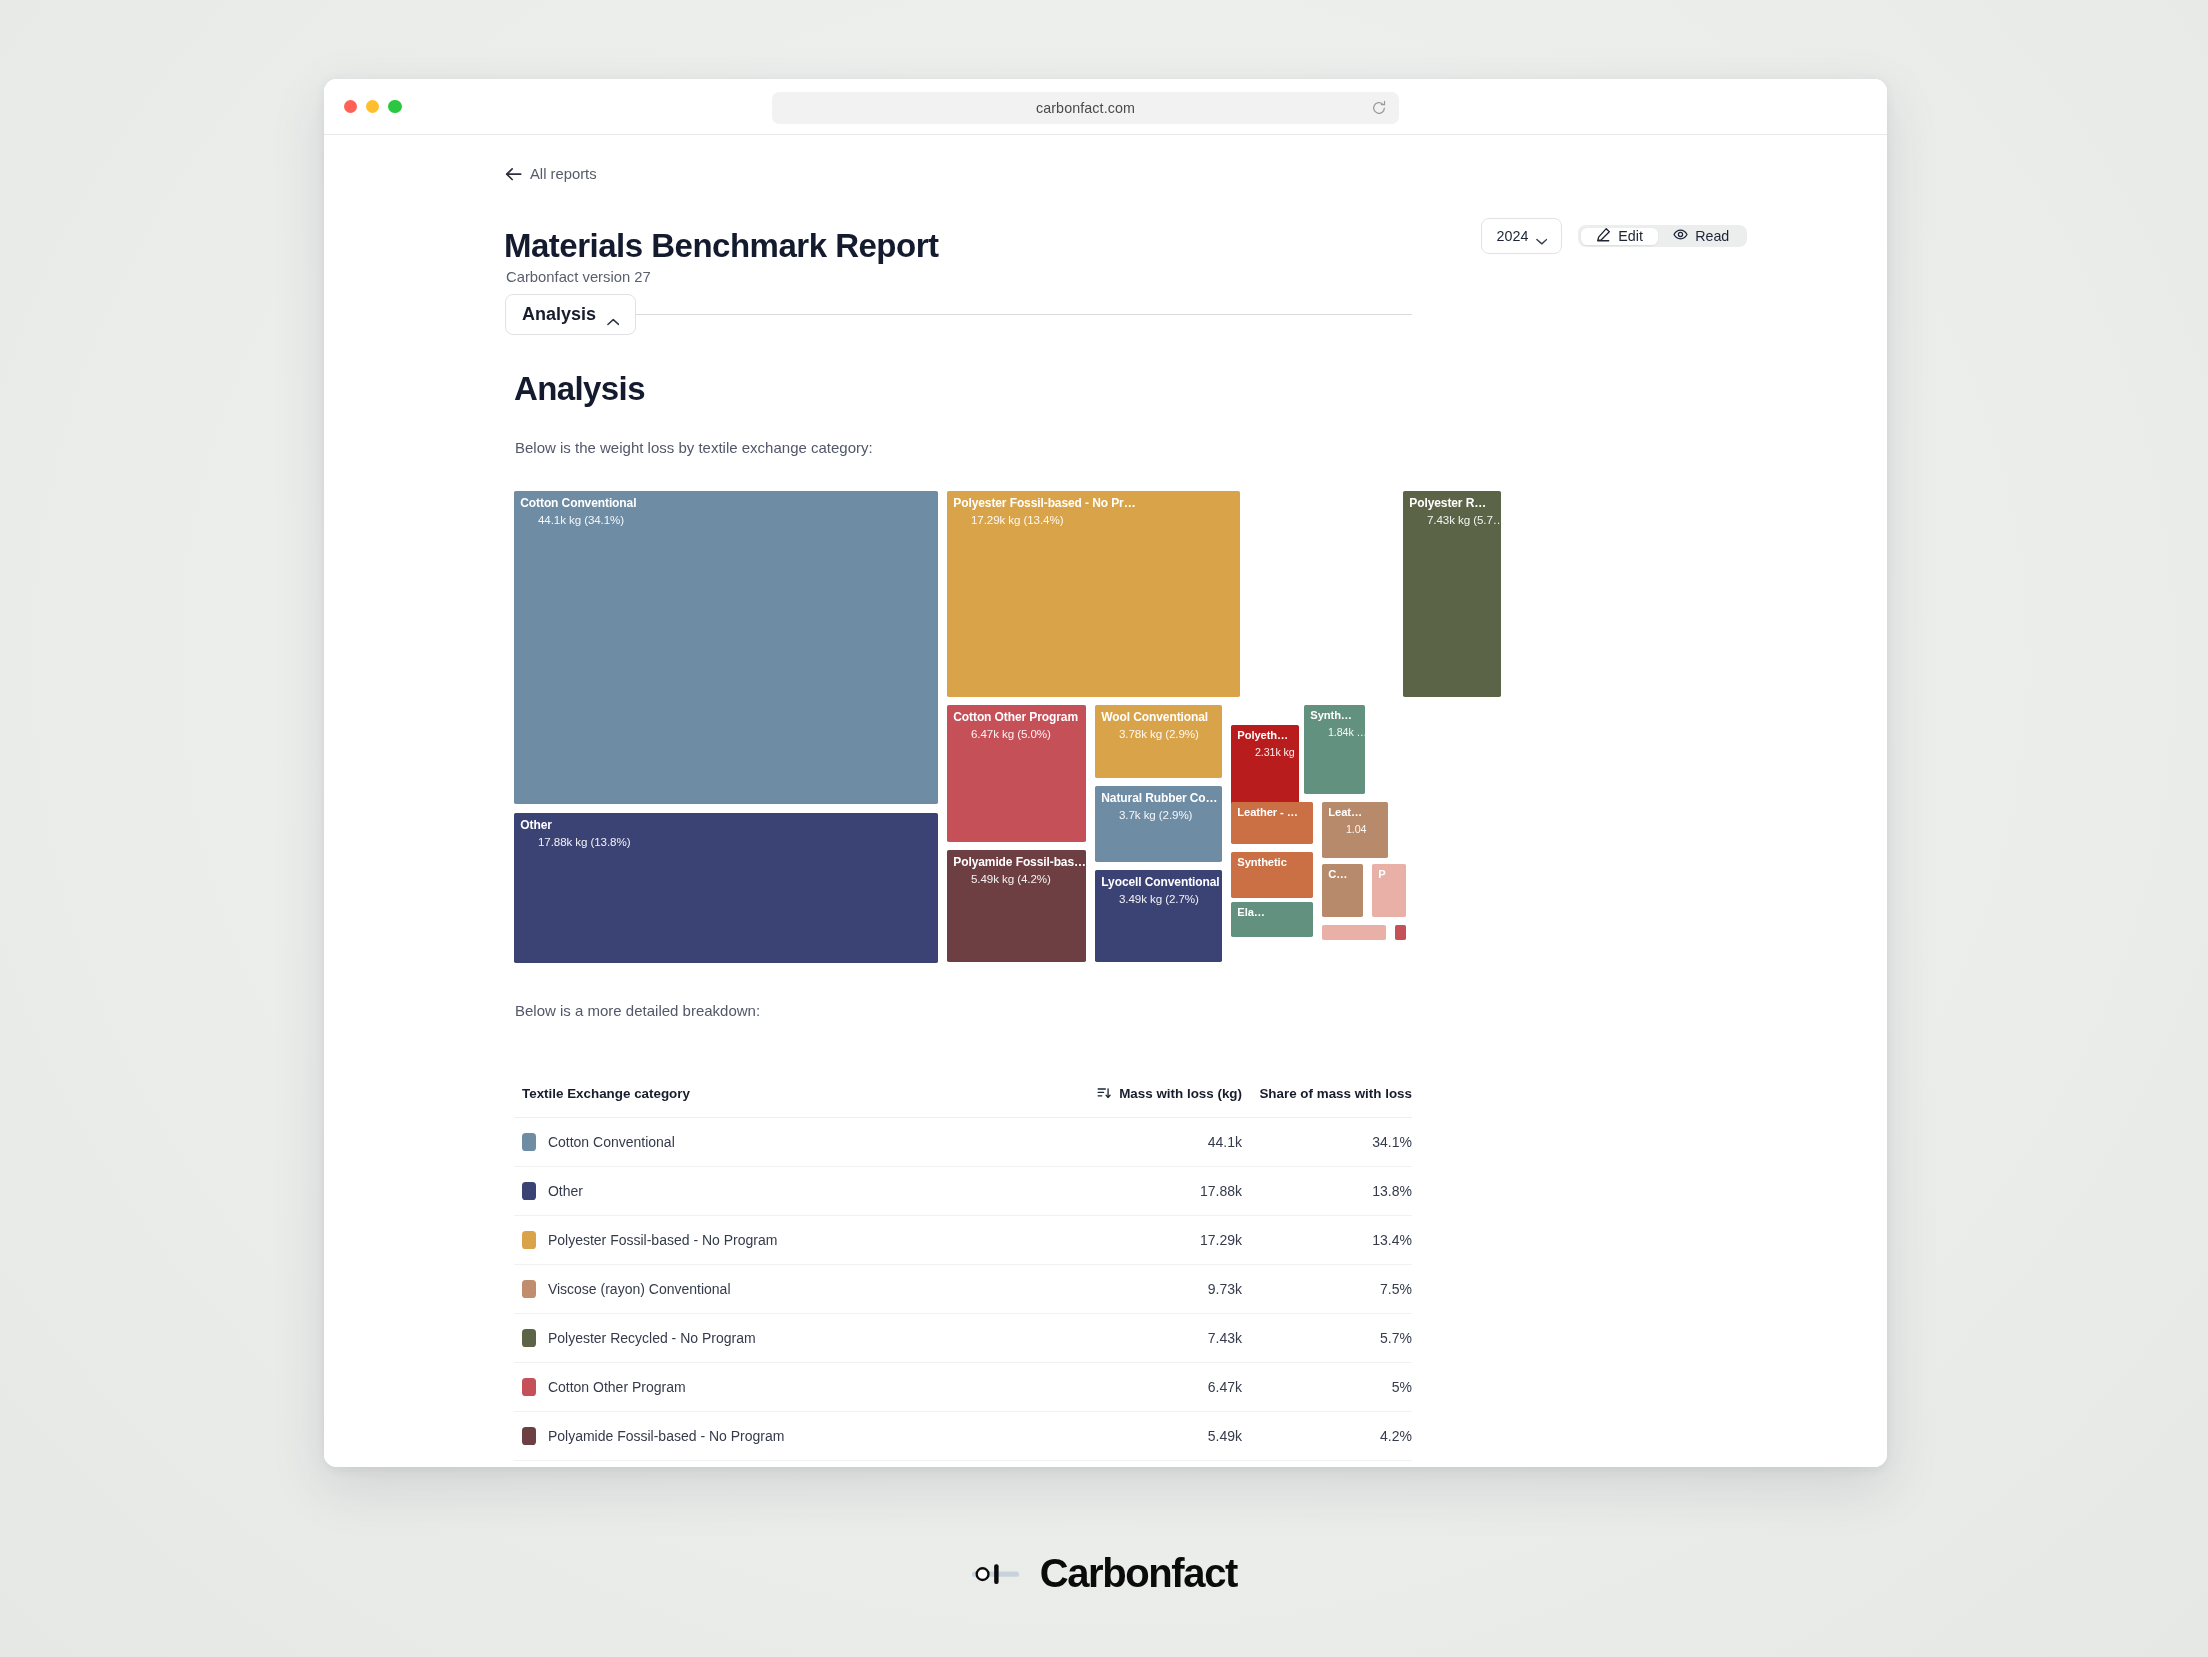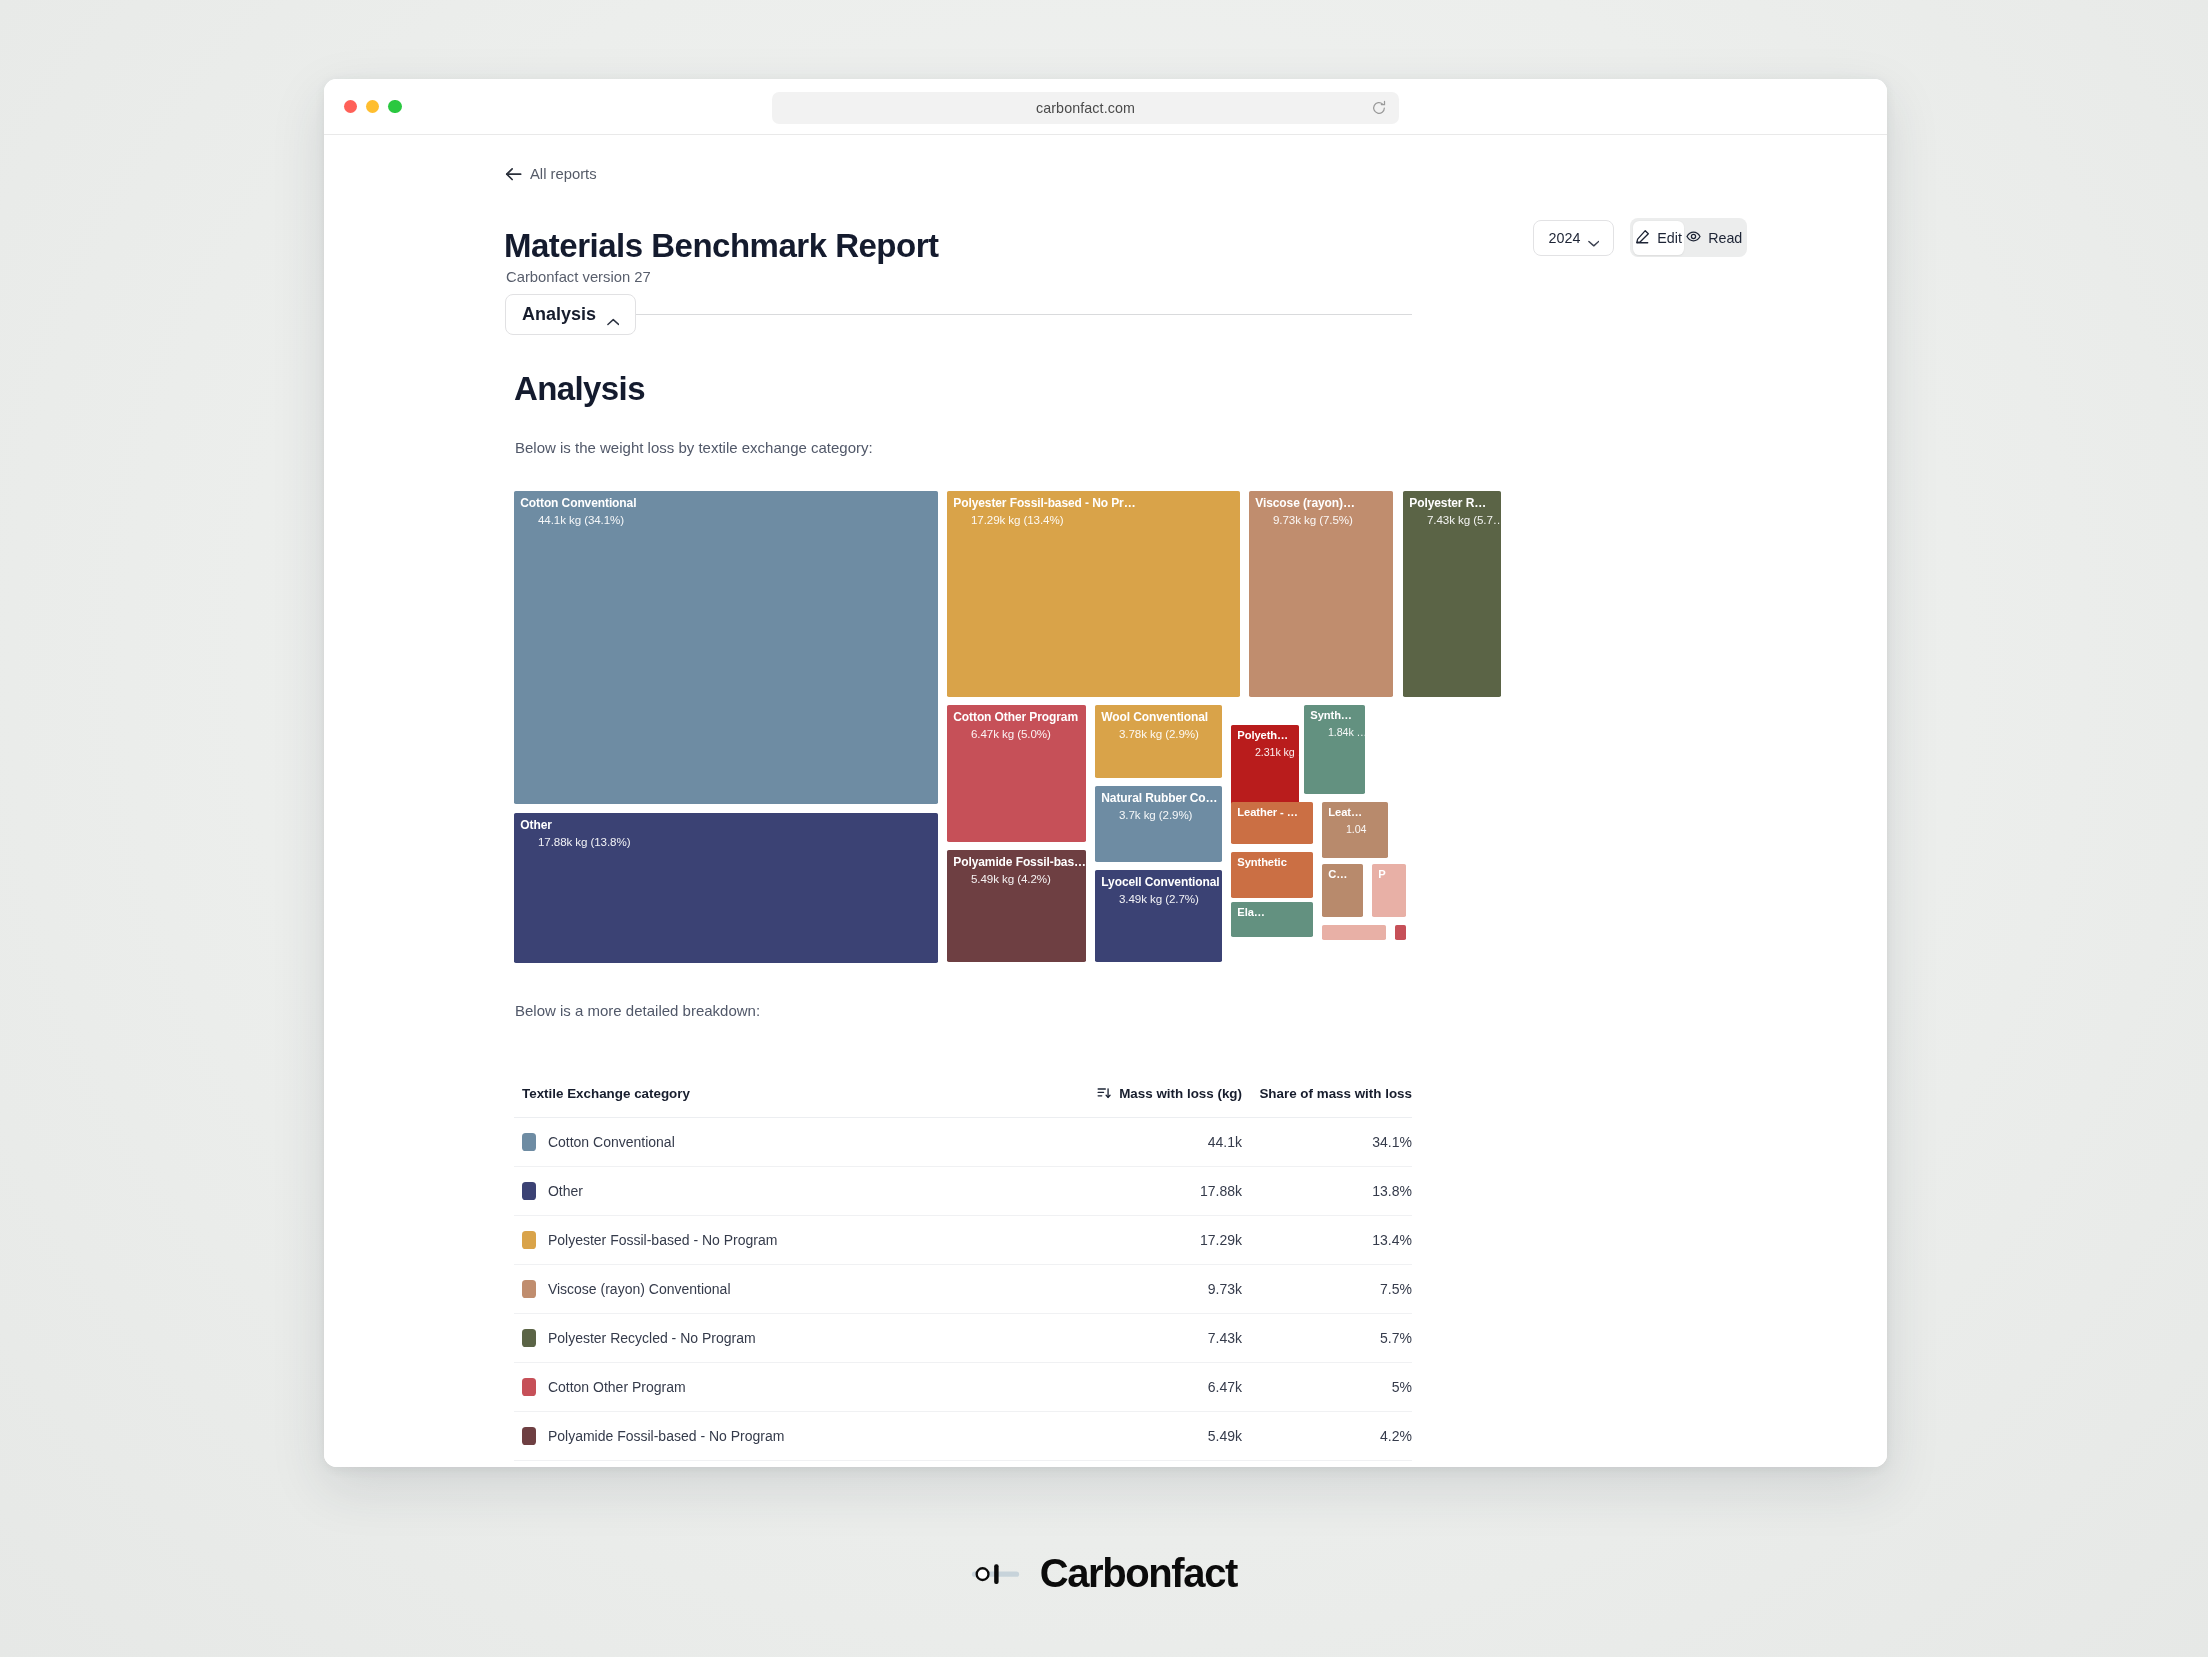--- a/index.html
+++ b/index.html
@@ -116,21 +116,21 @@
   #year-select .chev { width: 11.6px; height: 7.2px; color: #3b4050; }
 
   #mode-toggle {
     display: flex; align-items: center;
     background: #eceded;
     border-radius: 8px;
     padding: 2.7px;
   }
   .mode-btn {
     display: flex; align-items: center; gap: 7.2px;
-    height: 34px; padding: 0 2px;
+    height: 17px; padding: 0 15px;
     border-radius: 6.3px;
     font-size: 14.3px;
     color: #1d2435;
     cursor: pointer;
   }
   .mode-btn.active { background: #ffffff; box-shadow: 0 0.9px 1.8px rgba(0,0,0,.07); }
   .mode-btn svg { width: 15px; height: 15px; }
 
   
   #analysis-tab-row {
@@ -380,24 +380,20 @@
           <span class="t-name">Cotton Conventional</span>
           <span class="t-val">44.1k kg (34.1%)</span>
         </div>
         <div class="tile" style="left: 0px; top: 322px; width: 424px; height: 150px; background: rgb(59, 66, 116);">
           <span class="t-name">Other</span>
           <span class="t-val">17.88k kg (13.8%)</span>
         </div>
         <div class="tile" style="left: 433px; top: 0px; width: 293px; height: 206px; background: rgb(217, 163, 73);">
           <span class="t-name">Polyester Fossil-based - No Pr…</span>
           <span class="t-val">17.29k kg (13.4%)</span>
-        </div>
-        <div class="tile" style="left: 735px; top: 0px; width: 144px; height: 206px; background: rgb(192, 141, 110);">
-          <span class="t-name">Viscose (rayon)…</span>
-          <span class="t-val">9.73k kg (7.5%)</span>
         </div>
         <div class="tile" style="left: 889px; top: 0px; width: 98px; height: 206px; background: rgb(91, 100, 70);">
           <span class="t-name">Polyester R…</span>
           <span class="t-val">7.43k kg (5.7…</span>
         </div>
         <div class="tile" style="left: 433px; top: 214px; width: 139px; height: 137px; background: rgb(198, 80, 88);">
           <span class="t-name">Cotton Other Program</span>
           <span class="t-val">6.47k kg (5.0%)</span>
         </div>
         <div class="tile" style="left: 433px; top: 359px; width: 139px; height: 112px; background: rgb(110, 63, 66);">

